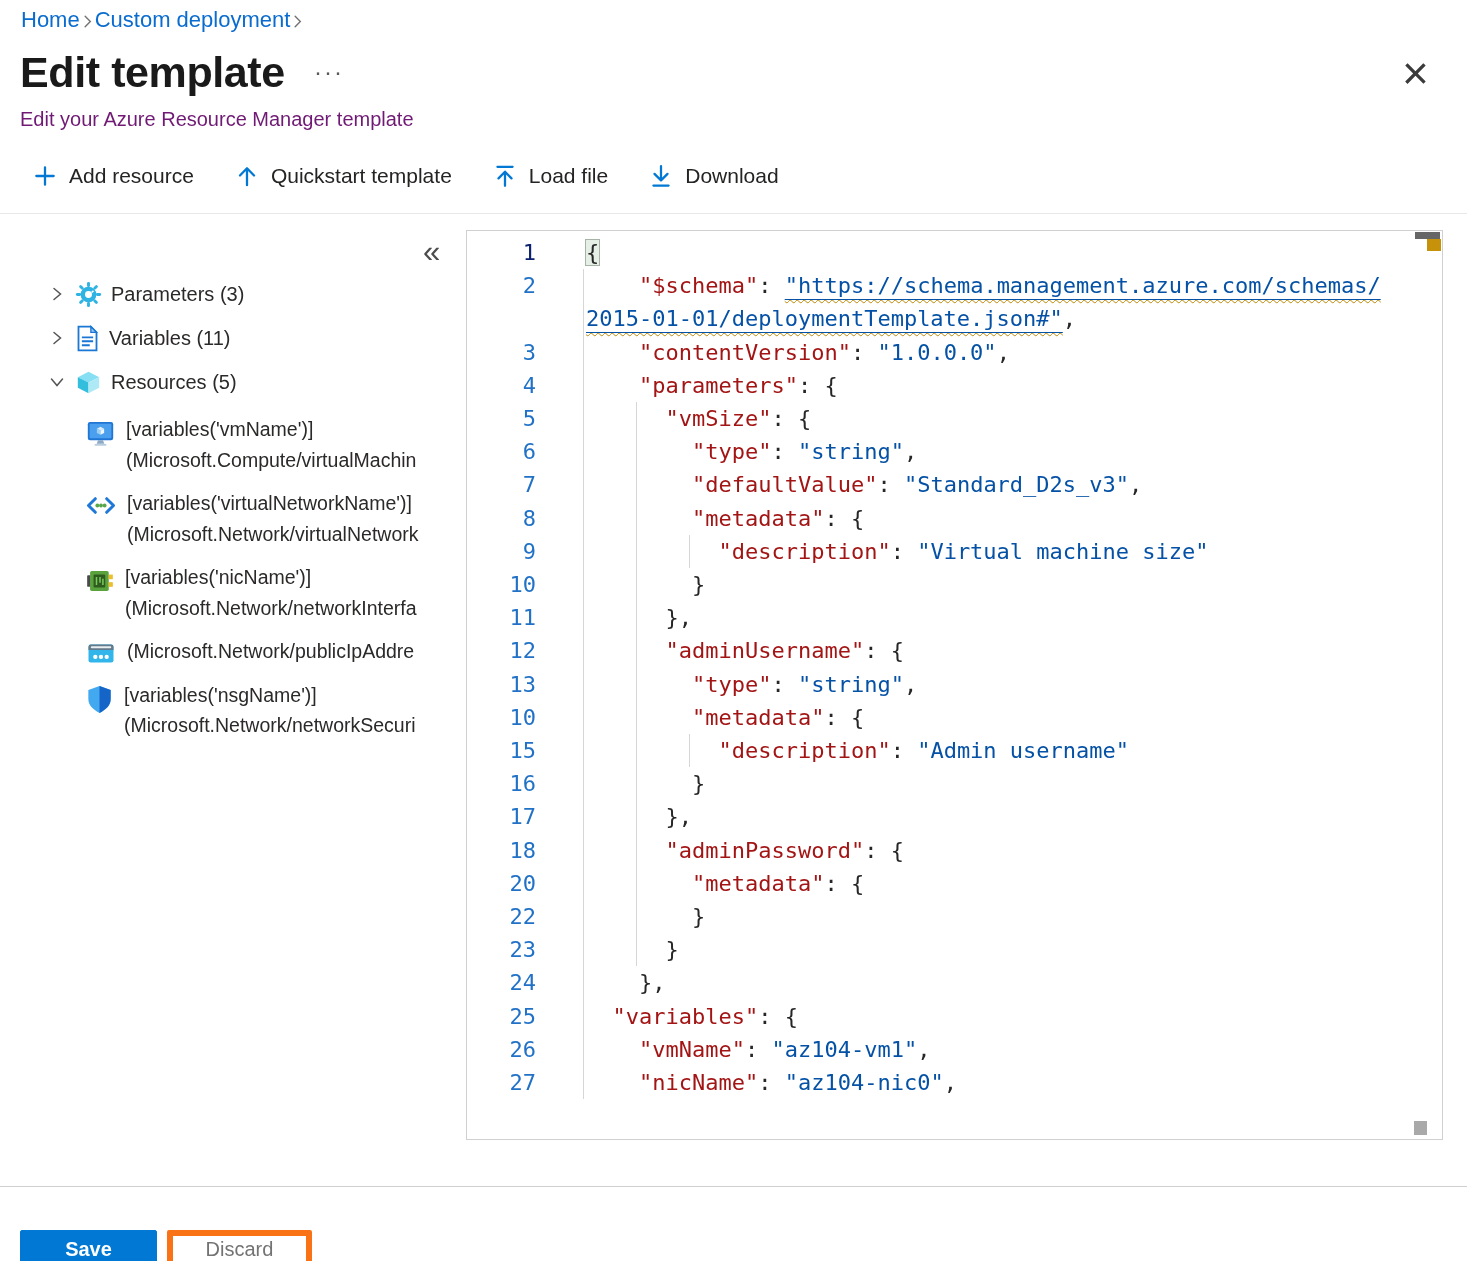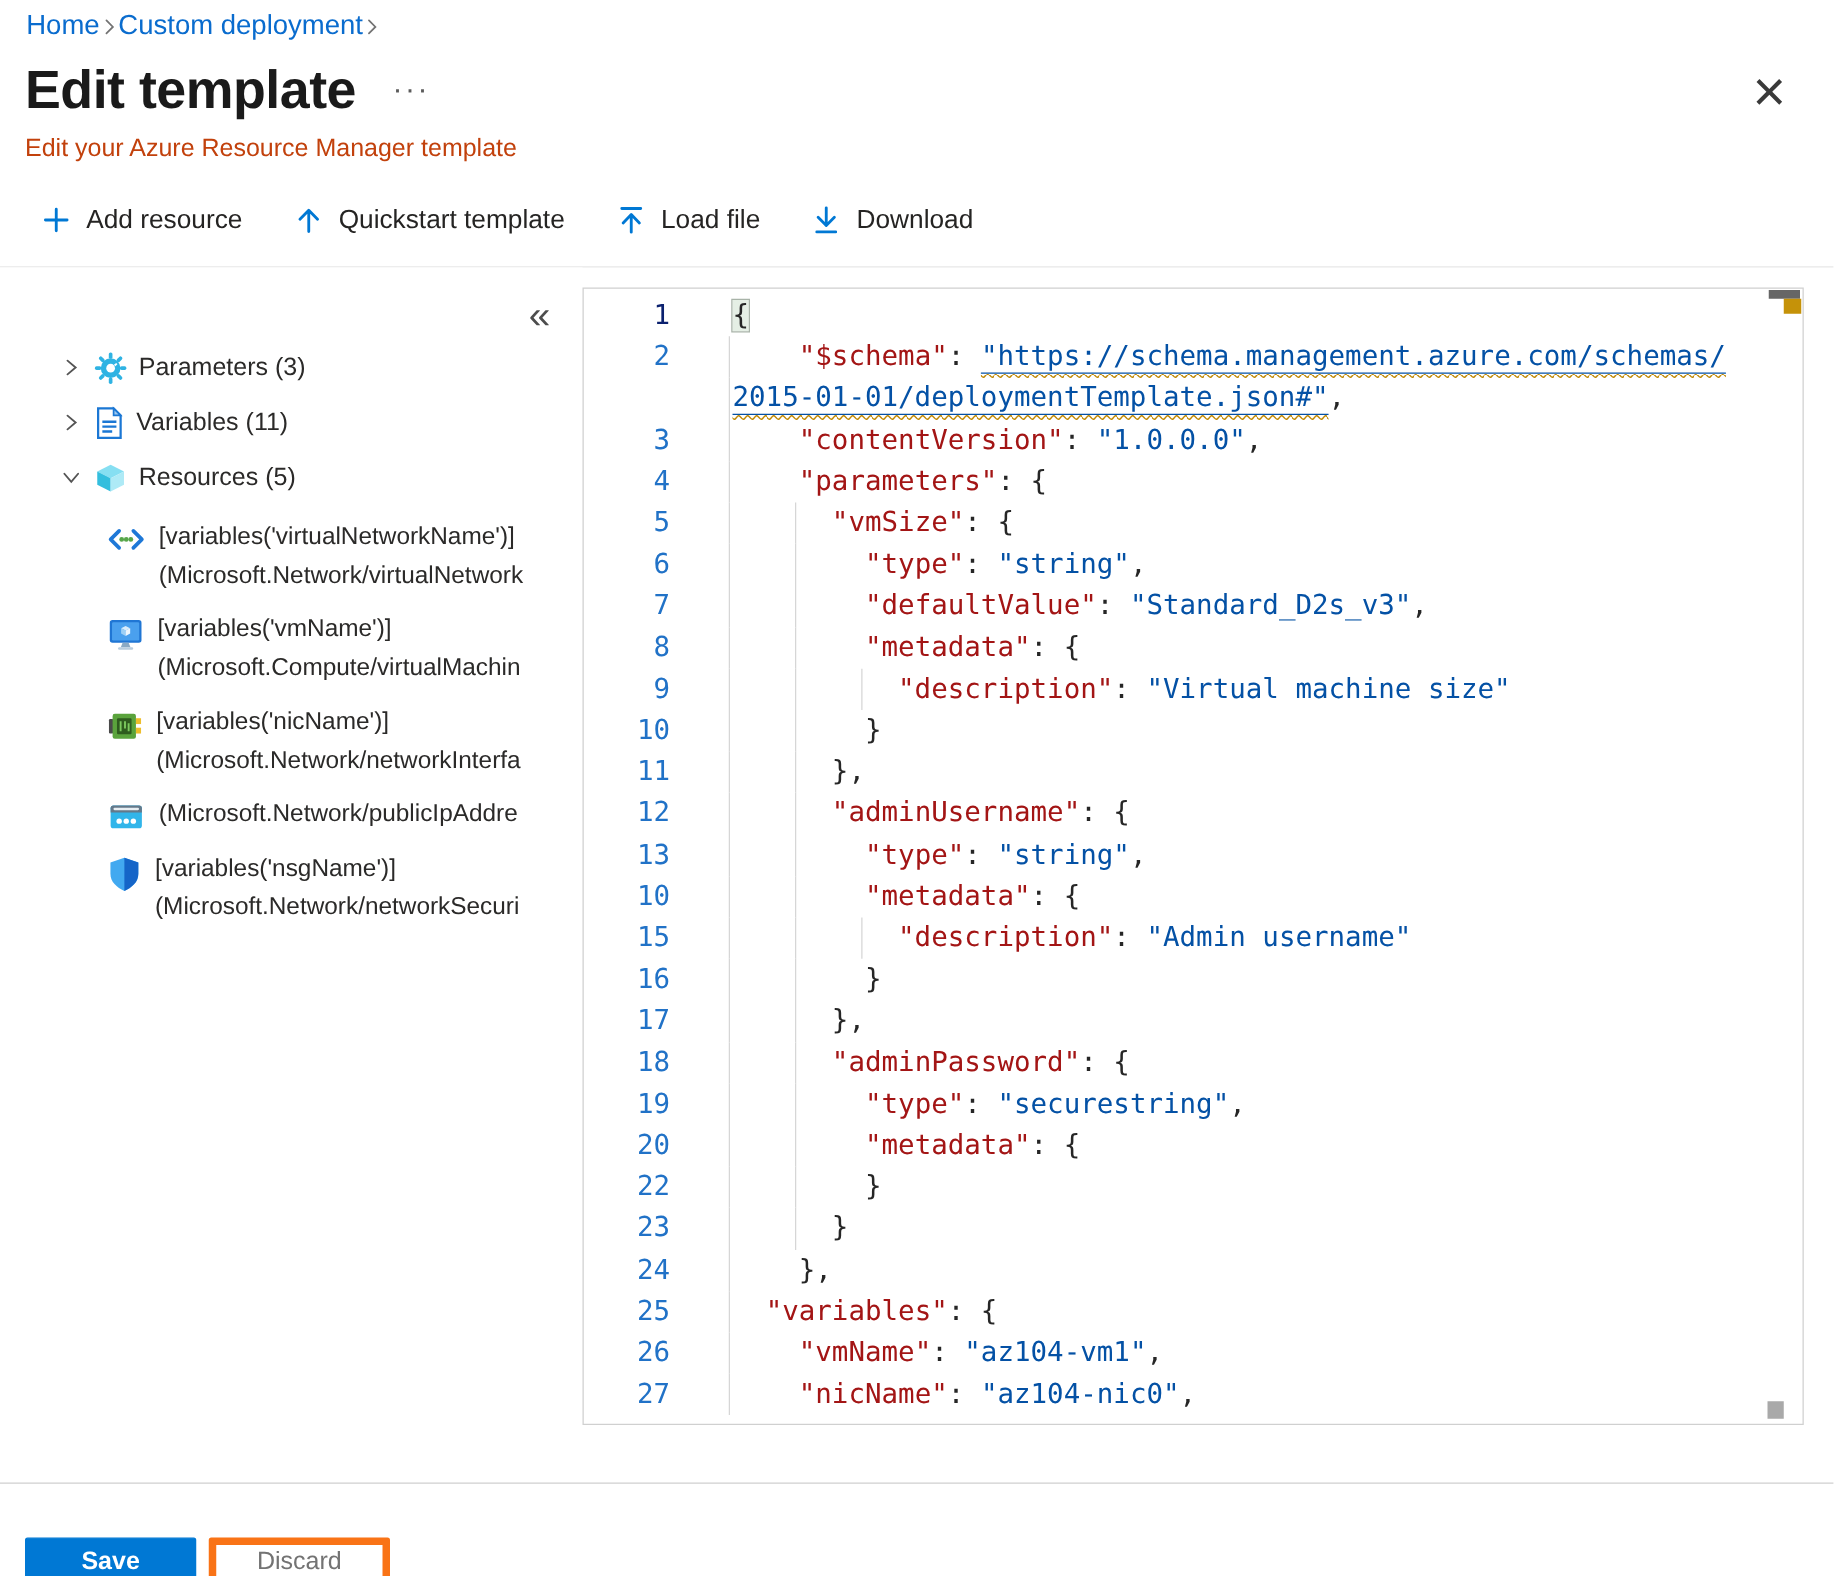--- a/index.html
+++ b/index.html
@@ -8,21 +8,21 @@
 
   
   .breadcrumb { position:absolute; left:21px; top:7px; display:flex; align-items:center; font-size:22px; }
   .crumb { color:#0a6cce; cursor:pointer; }
   .bc-sep { display:flex; align-items:center; margin-top:2px; }
 
   
   .title { position:absolute; left:20px; top:48px; font-size:43px; font-weight:700; color:#1a1a1a; letter-spacing:-0.4px; }
   .more-btn { position:absolute; left:314px; top:58px; font-size:24px; color:#5b5b5b; letter-spacing:2px; cursor:pointer; }
   .close-btn { position:absolute; left:1402px; top:50px; font-size:46px; font-weight:300; color:#3a3a3a; line-height:1; cursor:pointer; }
-  .subtitle { position:absolute; left:20px; top:108px; font-size:20px; color:#c2410c; }
+  .subtitle { position:absolute; left:20px; top:108px; font-size:20px; color:#701a75; }
 
   
   .toolbar { position:absolute; left:32px; top:163px; display:flex; gap:40px; }
   .tb-item { display:flex; align-items:center; gap:11px; font-size:21px; color:#252423; cursor:pointer; }
   .icn { display:inline-flex; align-items:center; justify-content:center; }
   .top-divider { position:absolute; left:0; top:213px; width:1467px; height:1px; background:#e8e8e8; }
 
   
   .tree { position:absolute; left:0; top:214px; width:466px; height:926px; overflow:hidden; background:#fff; }
   .collapse-btn { position:absolute; left:423px; top:22px; font-size:31px; color:#4d4d4d; line-height:1; cursor:pointer; }
@@ -174,52 +174,52 @@
               <polygon points="2.5,7.3 12,12 12,21.5 2.5,16.7" fill="#33bede"></polygon>
               <polygon points="21.5,7.3 12,12 12,21.5 21.5,16.7" fill="#aeeaf6"></polygon>
             </svg>
           </span>
           <span>Resources (5)</span>
         </div>
       </div>
     <div class="res-list" id="tree-resources">
         <div class="res-item">
           <span class="icn res-icon">
-            <svg width="30" height="25" viewBox="0 0 26 22">
-              <path d="M8 5l-6 6 6 6" stroke="#1e78d7" stroke-width="2.6" fill="none" stroke-linecap="round" stroke-linejoin="round"></path>
-              <path d="M18 5l6 6-6 6" stroke="#1e78d7" stroke-width="2.6" fill="none" stroke-linecap="round" stroke-linejoin="round"></path>
-              <circle cx="9.8" cy="11" r="1.7" fill="#57a64a"></circle>
-              <circle cx="13" cy="11" r="1.7" fill="#57a64a"></circle>
-              <circle cx="16.2" cy="11" r="1.7" fill="#57a64a"></circle>
-            </svg>
-          </span>
-          <div class="res-text">
-            <div class="res-name">[variables('virtualNetworkName')]</div>
-            <div class="res-type">(Microsoft.Network/virtualNetwork</div>
-          </div>
-        </div>
-        <div class="res-item">
-          <span class="icn res-icon">
             <svg width="29" height="29" viewBox="0 0 24 24">
               <rect x="1.5" y="2.5" width="21" height="15" rx="1.8" fill="#2076d4"></rect>
               <rect x="3" y="4" width="18" height="12" rx="0.8" fill="#4aa0ee"></rect>
               <polygon points="12,6.5 15,8 12,9.5 9,8" fill="#d8ecfc"></polygon>
               <polygon points="9,8 12,9.5 12,13 9,11.5" fill="#9ed0f5"></polygon>
               <polygon points="15,8 12,9.5 12,13 15,11.5" fill="#eef6fd"></polygon>
               <path d="M10 17.5h4l1.2 3h-6.4z" fill="#8aa9c4"></path>
               <rect x="7" y="20.6" width="10" height="1.6" rx="0.8" fill="#b9cdde"></rect>
             </svg>
           </span>
           <div class="res-text">
             <div class="res-name">[variables('vmName')]</div>
             <div class="res-type">(Microsoft.Compute/virtualMachin</div>
           </div>
         </div>
         <div class="res-item">
           <span class="icn res-icon">
+            <svg width="30" height="25" viewBox="0 0 26 22">
+              <path d="M8 5l-6 6 6 6" stroke="#1e78d7" stroke-width="2.6" fill="none" stroke-linecap="round" stroke-linejoin="round"></path>
+              <path d="M18 5l6 6-6 6" stroke="#1e78d7" stroke-width="2.6" fill="none" stroke-linecap="round" stroke-linejoin="round"></path>
+              <circle cx="9.8" cy="11" r="1.7" fill="#57a64a"></circle>
+              <circle cx="13" cy="11" r="1.7" fill="#57a64a"></circle>
+              <circle cx="16.2" cy="11" r="1.7" fill="#57a64a"></circle>
+            </svg>
+          </span>
+          <div class="res-text">
+            <div class="res-name">[variables('virtualNetworkName')]</div>
+            <div class="res-type">(Microsoft.Network/virtualNetwork</div>
+          </div>
+        </div>
+        <div class="res-item">
+          <span class="icn res-icon">
             <svg width="28" height="28" viewBox="0 0 24 24">
               <rect x="1" y="7" width="3" height="10" rx="0.8" fill="#4a4a4a"></rect>
               <rect x="3.5" y="3.5" width="16" height="17" rx="1.5" fill="#5aa33c"></rect>
               <rect x="6.5" y="6.5" width="10" height="11" rx="0.8" fill="#2e5c1e"></rect>
               <path d="M9 8.5v7M12 8.5v5M14.5 10v5.5" stroke="#7cc95e" stroke-width="1.3"></path>
               <rect x="19.5" y="6.5" width="3.5" height="4" fill="#edbe2c"></rect>
               <rect x="19.5" y="13" width="3.5" height="4" fill="#edbe2c"></rect>
             </svg>
           </span>
           <div class="res-text">
@@ -329,24 +329,20 @@
         </div>
         <div class="crow">
           <span class="gut">17</span>
           <span class="cline"><div class="guide" style="left: 1px;"></div><div class="guide" style="left: 53.98px;"></div><span class="tp">      </span><span class="tp">},</span></span>
         </div>
         <div class="crow">
           <span class="gut">18</span>
           <span class="cline"><div class="guide" style="left: 1px;"></div><div class="guide" style="left: 53.98px;"></div><span class="tp">      </span><span class="tk">"adminPassword"</span><span class="tp">: {</span></span>
         </div>
         <div class="crow">
-          <span class="gut">19</span>
-          <span class="cline"><div class="guide" style="left: 1px;"></div><div class="guide" style="left: 53.98px;"></div><span class="tp">        </span><span class="tk">"type"</span><span class="tp">: </span><span class="tv">"securestring"</span><span class="tp">,</span></span>
-        </div>
-        <div class="crow">
           <span class="gut">20</span>
           <span class="cline"><div class="guide" style="left: 1px;"></div><div class="guide" style="left: 53.98px;"></div><span class="tp">        </span><span class="tk">"metadata"</span><span class="tp">: {</span></span>
         </div>
         <div class="crow">
           <span class="gut">22</span>
           <span class="cline"><div class="guide" style="left: 1px;"></div><div class="guide" style="left: 53.98px;"></div><span class="tp">        </span><span class="tp">}</span></span>
         </div>
         <div class="crow">
           <span class="gut">23</span>
           <span class="cline"><div class="guide" style="left: 1px;"></div><div class="guide" style="left: 53.98px;"></div><span class="tp">      </span><span class="tp">}</span></span>

